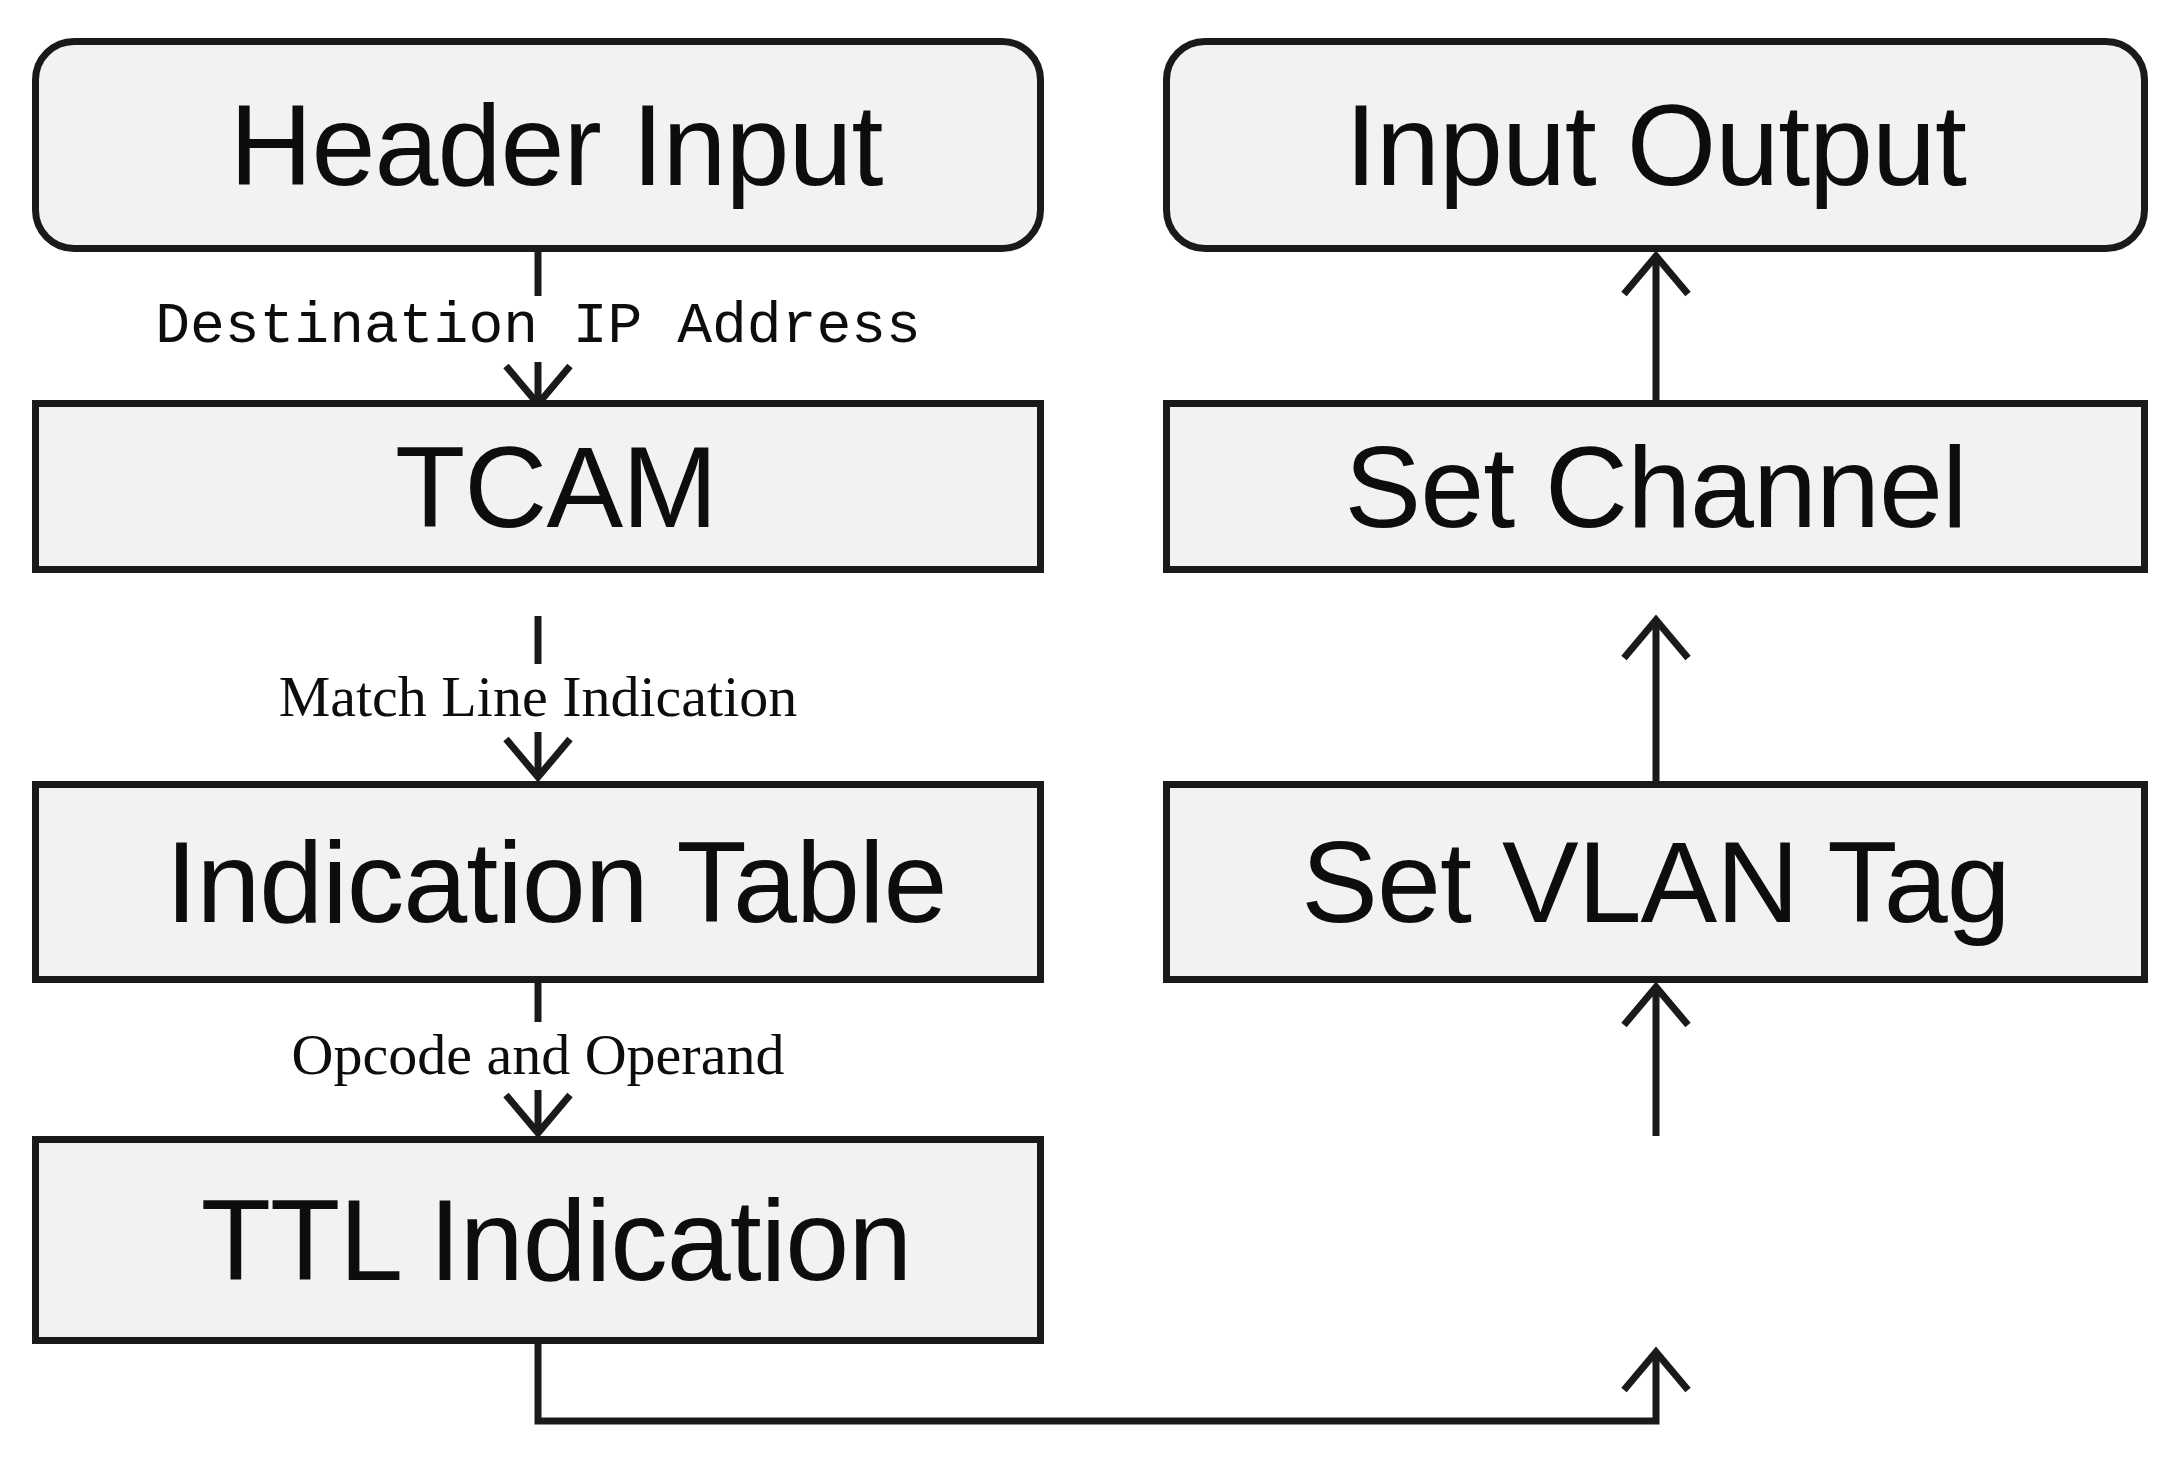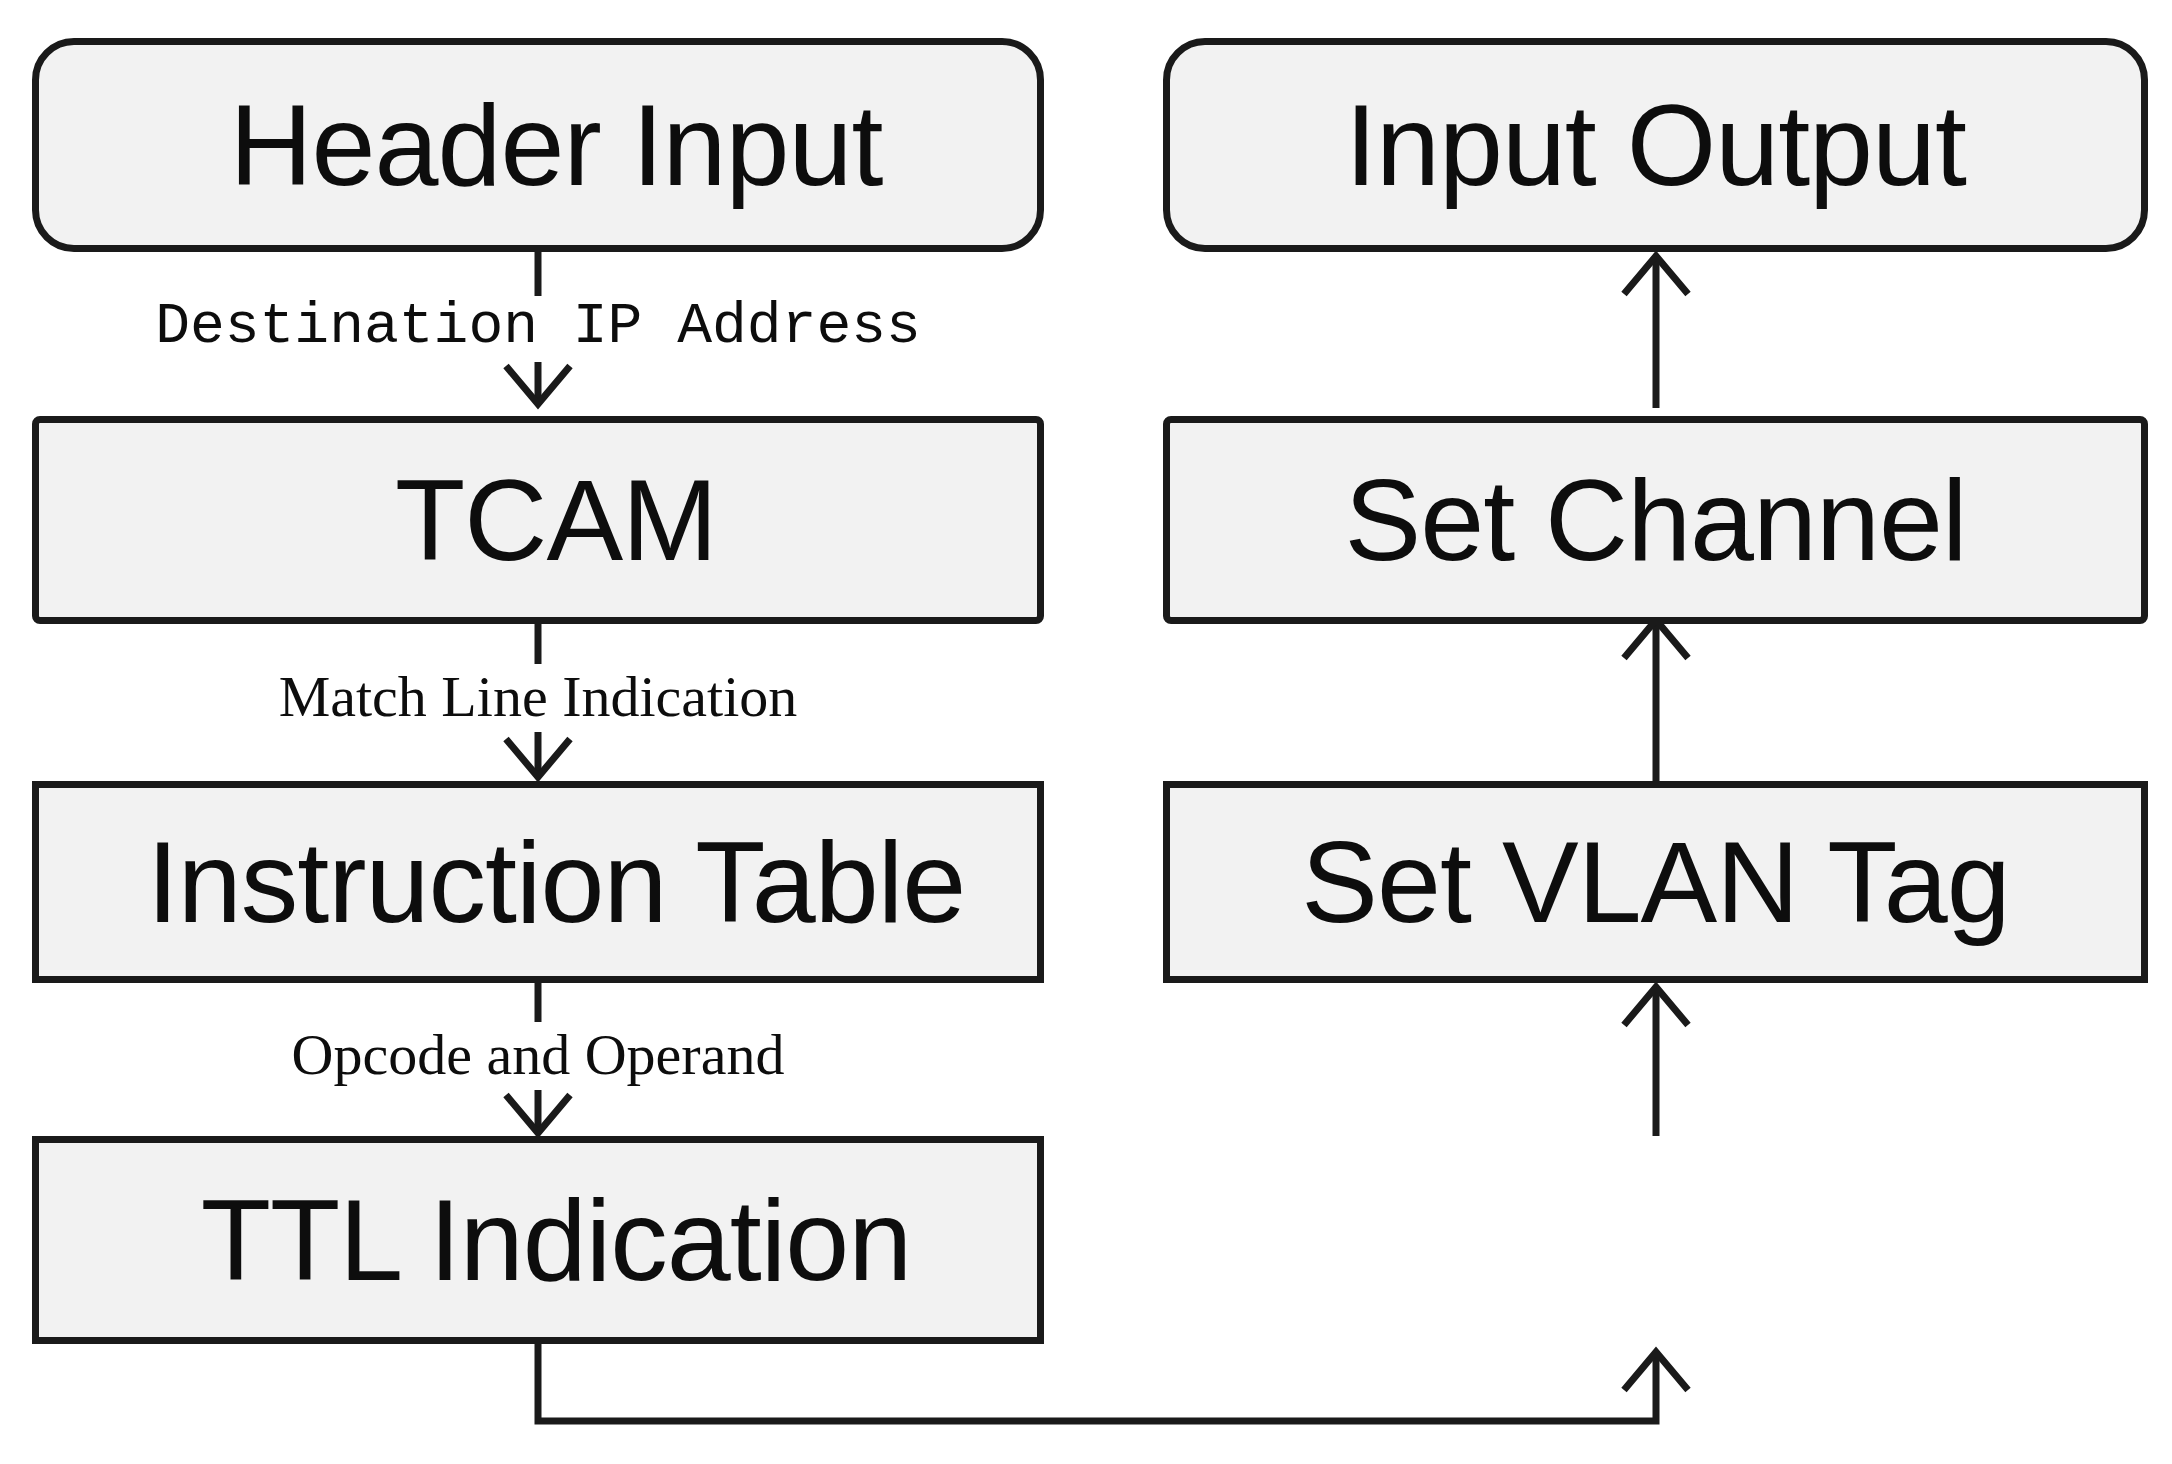--- a/index.html
+++ b/index.html
@@ -37,21 +37,21 @@
   .node-label {
     font-size: 115px;
     font-weight: 400;
     color: #0d0d0d;
     white-space: nowrap;
     letter-spacing: -1px;
   }
   .left-col  { left: 32px;   width: 1012px; padding-left: 36px; }
   .right-col { left: 1163px; width: 985px;  }
   .row1 { top: 38px;   height: 214px; }
-  .row2 { top: 416px;  height: 208px; border-radius: 8px; }
+  .row2 { top: 400px;  height: 173px; }
   .row3 { top: 781px;  height: 202px; }
   .row4 { top: 1136px; height: 208px; }
   .edge-label {
     position: absolute;
     left: 138px;
     width: 800px;
     text-align: center;
     font-family: "Liberation Serif", serif;
     font-size: 58px;
     line-height: 62px;
@@ -94,21 +94,21 @@
     <path d="M1624 294 L1656 256 L1688 294"></path>
   </svg>
 
   <div class="node rounded left-col row1">
     <span class="node-label">Header Input</span>
   </div>
   <div class="node left-col row2">
     <span class="node-label">TCAM</span>
   </div>
   <div class="node left-col row3">
-    <span class="node-label">Instruction Table</span>
+    <span class="node-label">Indication Table</span>
   </div>
   <div class="node left-col row4">
     <span class="node-label">TTL Indication</span>
   </div>
 
   <div class="node rounded right-col row1">
     <span class="node-label">Input Output</span>
   </div>
   <div class="node right-col row2">
     <span class="node-label">Set Channel</span>

